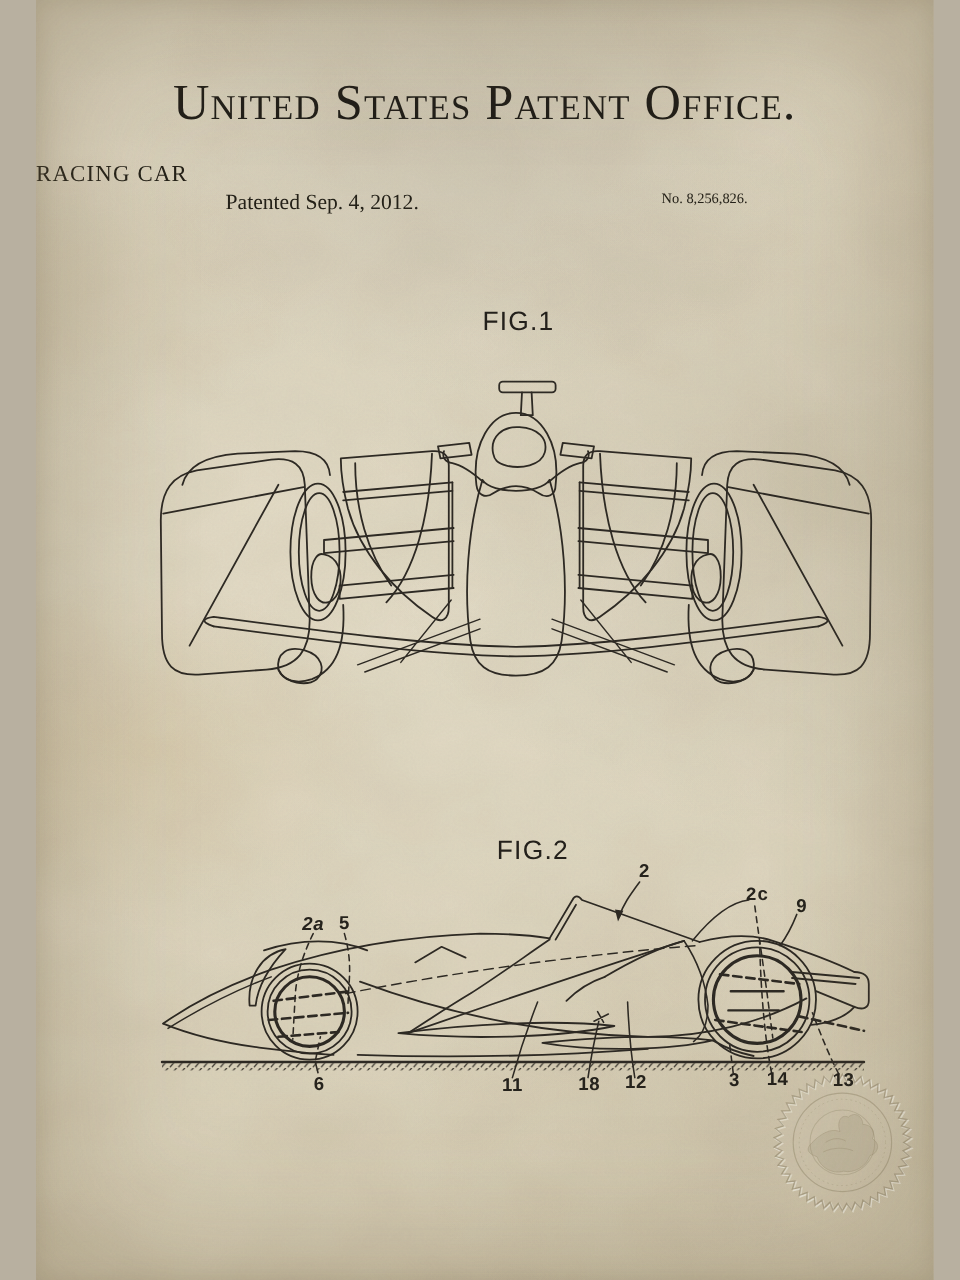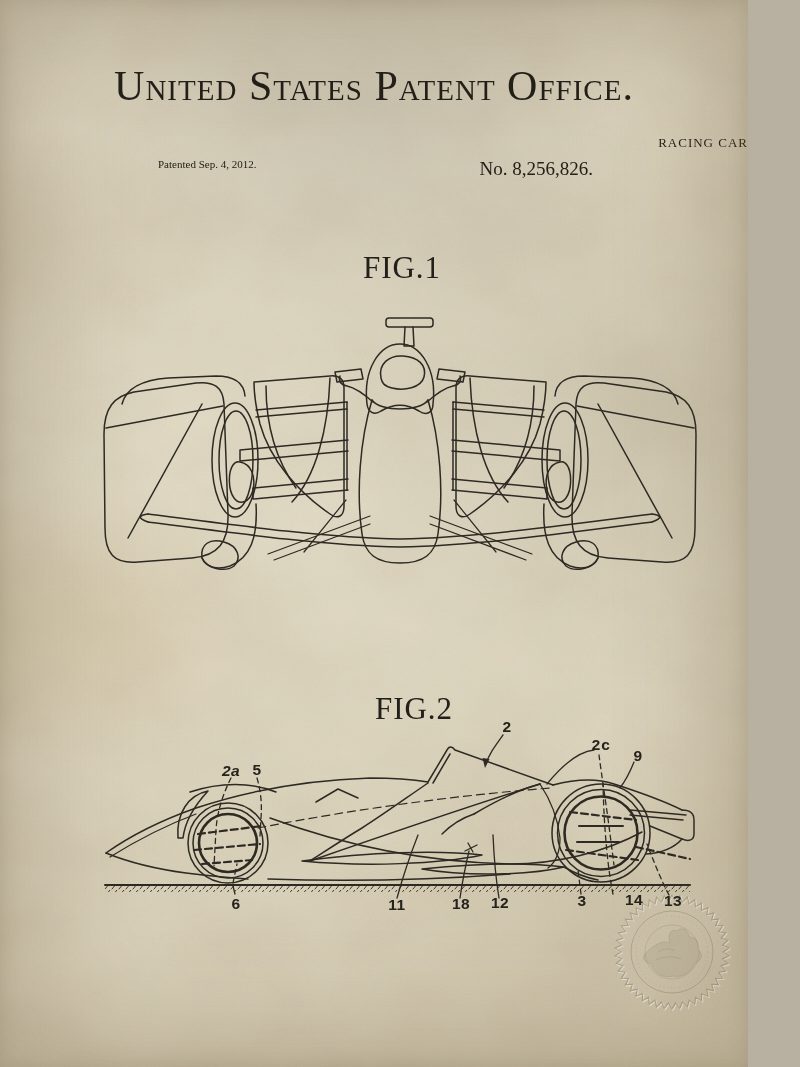--- a/index.html
+++ b/index.html
@@ -6,44 +6,44 @@
   #poster{
     position:relative;width:748px;height:1067px;overflow:hidden;
     background:
       radial-gradient(ellipse 420px 300px at 50% 11%, rgba(118,116,108,0.14), transparent 70%),
       radial-gradient(ellipse 520px 400px at 86% 38%, rgba(128,118,92,0.14), transparent 72%),
       radial-gradient(ellipse 300px 210px at 11% 59%, rgba(178,144,84,0.16), transparent 70%),
       radial-gradient(ellipse 240px 170px at 6% 23%, rgba(150,128,86,0.12), transparent 70%),
       radial-gradient(ellipse 380px 280px at 78% 88%, rgba(146,130,96,0.13), transparent 72%),
       radial-gradient(ellipse 900px 720px at 48% 50%, rgba(255,252,238,0.30), transparent 78%),
       linear-gradient(160deg,#ddd5c0 0%,#dcd3bc 40%,#d8cfb6 100%);
-    font-family:"Liberation Serif", serif;color:#2c2924;
+    font-family:"Liberation Serif", serif;color:#2c2924;margin-left:30px;
   }
   .vignette{position:absolute;inset:0;pointer-events:none;
     box-shadow:inset 0 0 110px 22px rgba(108,94,62,0.30), inset 0 0 20px rgba(118,104,72,0.22);}
   .grain-svg{position:absolute;inset:0;pointer-events:none;}
   
   .title{
     position:absolute;top:62px;left:0;width:100%;text-align:center;
     font-size:42px;font-variant:small-caps;letter-spacing:1px;color:#211e18;
   }
   .inventor{
     position:absolute;top:114px;left:0;width:100%;text-align:center;
     font-size:13.5px;letter-spacing:0.4px;color:#262319;
   }
   .subject{
-    position:absolute;top:135px;left:0;width:100%;text-align:right;
-    font-size:13px;letter-spacing:1px;color:#242118;
-  }
-  .patented{position:absolute;top:158px;left:158px;font-size:11px;color:#242118;}
-  .patnum{position:absolute;top:158px;right:155px;font-size:19px;color:#242118;}
+    position:absolute;top:135px;left:0;width:100%;text-align:left;
+    font-size:19px;letter-spacing:1px;color:#242118;
+  }
+  .patented{position:absolute;top:158px;left:158px;font-size:18px;color:#242118;}
+  .patnum{position:absolute;top:158px;right:155px;font-size:12px;color:#242118;}
   
   .figlabel{
     position:absolute;transform:translate(-50%,-50%);
-    font-family:Liberation Serif, serif;font-size:31px;letter-spacing:1px;color:#23201b;
+    font-family:Liberation Sans, sans-serif;font-size:22px;letter-spacing:1px;color:#23201b;
   }
   
   .drawing{position:absolute;}
   .refnum{
     position:absolute;transform:translate(-50%,-50%);
     font-family:"Liberation Sans", sans-serif;font-weight:bold;font-size:15.5px;color:#26231d;
     letter-spacing:0.5px;white-space:nowrap;
   }
   
   .seal{position:absolute;left:612px;top:892px;width:120px;height:120px;opacity:0.85;}
@@ -187,21 +187,21 @@
   <span class="refnum" style="left:507px;top:727px;">2</span>
   <span class="refnum" style="left:231px;top:771px;font-style:italic;">2a</span>
   <span class="refnum" style="left:257px;top:770px;">5</span>
   <span class="refnum" style="left:601px;top:746px;font-family:Liberation Mono, monospace;">2c</span>
   <span class="refnum" style="left:638px;top:756px;">9</span>
   <span class="refnum" style="left:236px;top:904px;">6</span>
   <span class="refnum" style="left:397px;top:905px;">11</span>
   <span class="refnum" style="left:461px;top:904px;">18</span>
   <span class="refnum" style="left:500px;top:903px;">12</span>
   <span class="refnum" style="left:582px;top:901px;">3</span>
-  <span class="refnum" style="left:634px;top:900px;">14</span>
+  <span class="refnum" style="left:618px;top:900px;">14</span>
   <span class="refnum" style="left:673px;top:901px;">13</span>
 
   <svg class="grain-svg" width="800" height="1067">
     <filter id="blotch">
         <feTurbulence type="fractalNoise" baseFrequency="0.009 0.011" numOctaves="4" seed="11"></feTurbulence>
       <feColorMatrix type="matrix" values="0 0 0 0 0.48  0 0 0 0 0.44  0 0 0 0 0.34  0 0 0 0.55 0"></feColorMatrix>
       </filter>
     <filter id="grain">
         <feTurbulence type="fractalNoise" baseFrequency="0.55" numOctaves="2" seed="4"></feTurbulence>
       <feColorMatrix type="matrix" values="0 0 0 0 0.40  0 0 0 0 0.37  0 0 0 0 0.30  0 0 0 0.30 0"></feColorMatrix>

